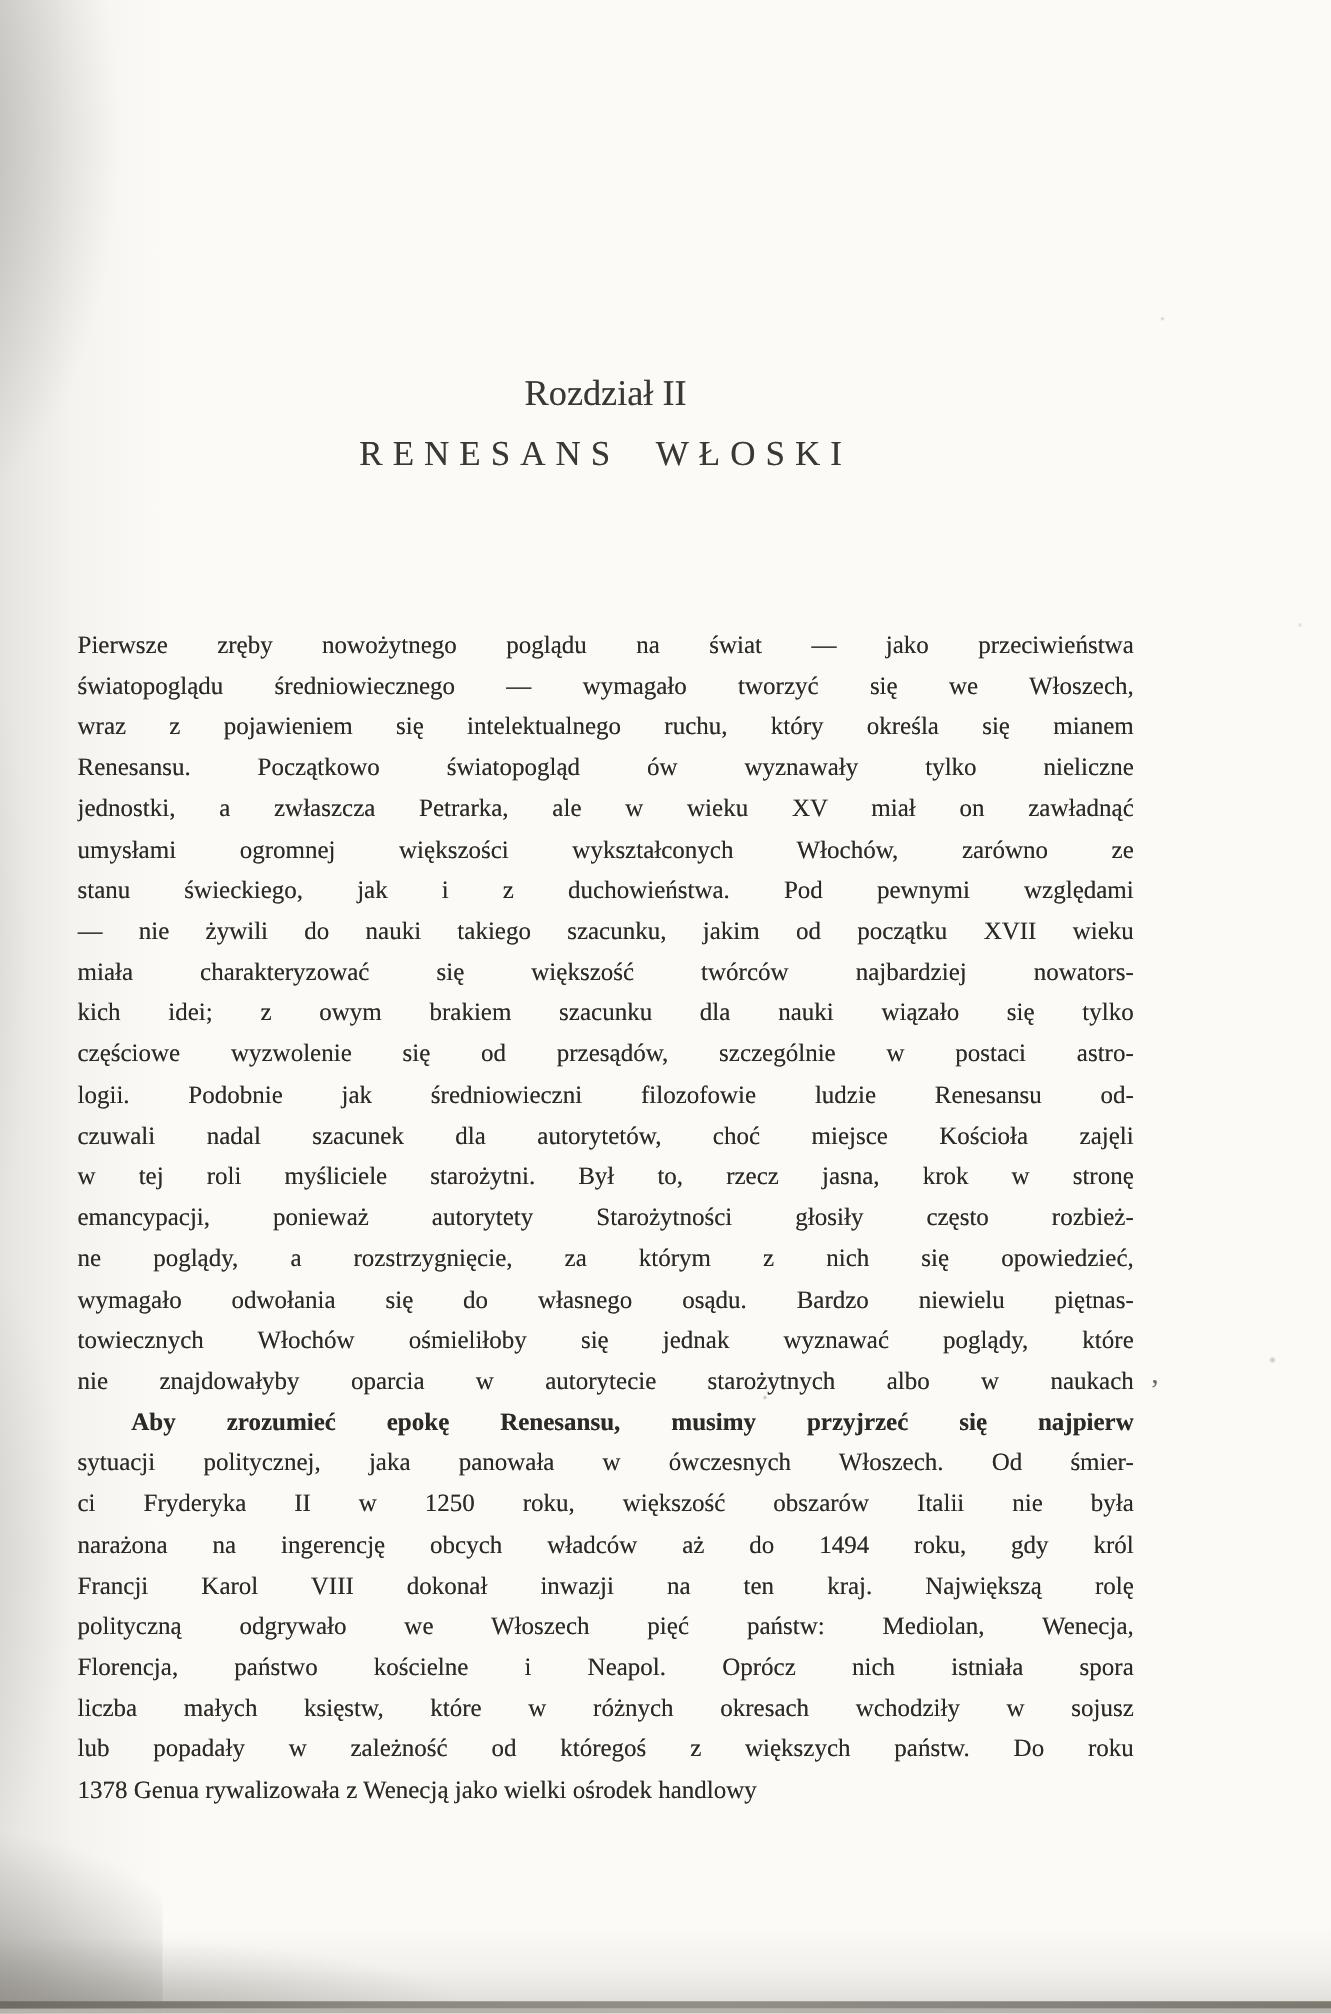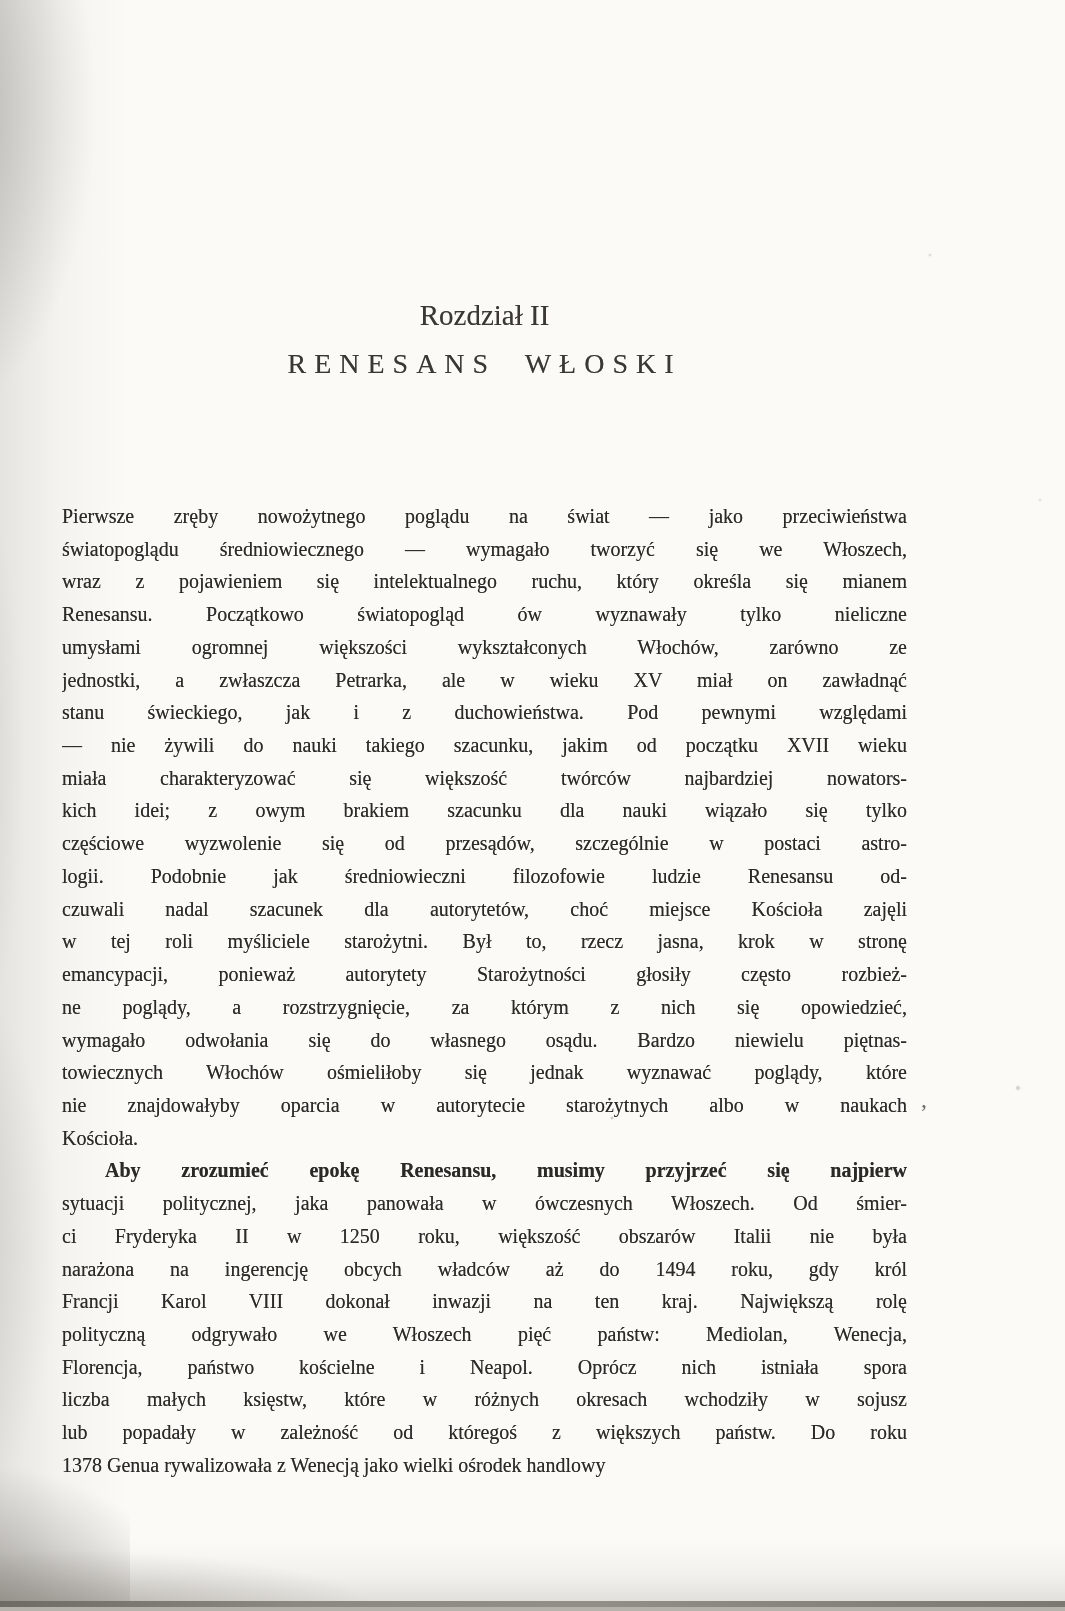--- a/index.html
+++ b/index.html
@@ -99,36 +99,35 @@
 
   <div class="chapter">Rozdział II</div>
 
   <div class="title">RENESANS WŁOSKI</div>
 
   <div class="body-text">
       <div class="line">Pierwsze zręby nowożytnego poglądu na świat — jako przeciwieństwa</div>
       <div class="line">światopoglądu średniowiecznego — wymagało tworzyć się we Włoszech,</div>
       <div class="line">wraz z pojawieniem się intelektualnego ruchu, który określa się mianem</div>
       <div class="line">Renesansu. Początkowo światopogląd ów wyznawały tylko nieliczne</div>
+      <div class="line">jednostki, a zwłaszcza Petrarka, ale w wieku XV miał on zawładnąć</div>
       <div class="line">umysłami ogromnej większości wykształconych Włochów, zarówno ze</div>
-      <div class="line">jednostki, a zwłaszcza Petrarka, ale w wieku XV miał on zawładnąć</div>
       <div class="line">stanu świeckiego, jak i z duchowieństwa. Pod pewnymi względami</div>
       <div class="line">— nie żywili do nauki takiego szacunku, jakim od początku XVII wieku</div>
       <div class="line">miała charakteryzować się większość twórców najbardziej nowators-</div>
       <div class="line">kich idei; z owym brakiem szacunku dla nauki wiązało się tylko</div>
       <div class="line">częściowe wyzwolenie się od przesądów, szczególnie w postaci astro-</div>
       <div class="line">logii. Podobnie jak średniowieczni filozofowie ludzie Renesansu od-</div>
       <div class="line">czuwali nadal szacunek dla autorytetów, choć miejsce Kościoła zajęli</div>
       <div class="line">w tej roli myśliciele starożytni. Był to, rzecz jasna, krok w stronę</div>
       <div class="line">emancypacji, ponieważ autorytety Starożytności głosiły często rozbież-</div>
       <div class="line">ne poglądy, a rozstrzygnięcie, za którym z nich się opowiedzieć,</div>
       <div class="line">wymagało odwołania się do własnego osądu. Bardzo niewielu piętnas-</div>
       <div class="line">towiecznych Włochów ośmieliłoby się jednak wyznawać poglądy, które</div>
       <div class="line">nie znajdowałyby oparcia w autorytecie starożytnych albo w naukach</div>
-      <div class="line last">Kościoła.</div>
       <div class="line indent">Aby zrozumieć epokę Renesansu, musimy przyjrzeć się najpierw</div>
       <div class="line">sytuacji politycznej, jaka panowała w ówczesnych Włoszech. Od śmier-</div>
       <div class="line">ci Fryderyka II w 1250 roku, większość obszarów Italii nie była</div>
       <div class="line">narażona na ingerencję obcych władców aż do 1494 roku, gdy król</div>
       <div class="line">Francji Karol VIII dokonał inwazji na ten kraj. Największą rolę</div>
       <div class="line">polityczną odgrywało we Włoszech pięć państw: Mediolan, Wenecja,</div>
       <div class="line">Florencja, państwo kościelne i Neapol. Oprócz nich istniała spora</div>
       <div class="line">liczba małych księstw, które w różnych okresach wchodziły w sojusz</div>
       <div class="line">lub popadały w zależność od któregoś z większych państw. Do roku</div>
       <div class="line last">1378 Genua rywalizowała z Wenecją jako wielki ośrodek handlowy</div>

